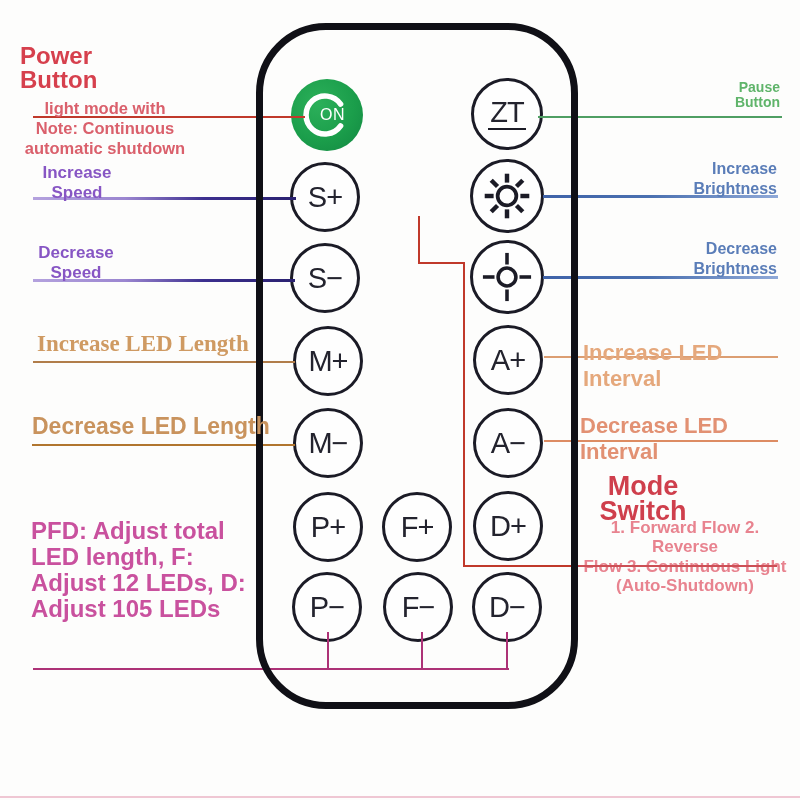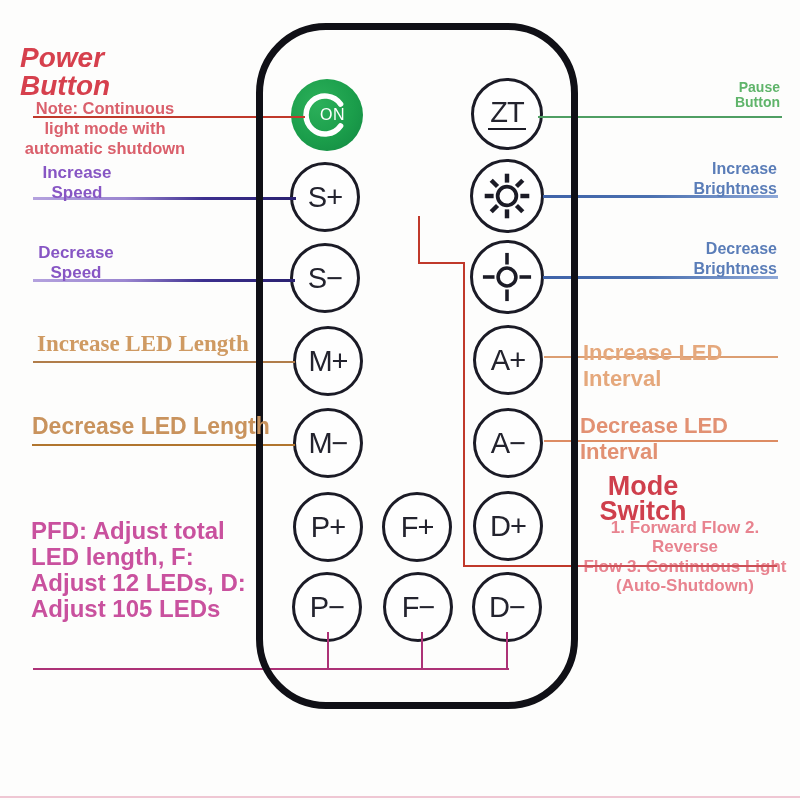--- a/index.html
+++ b/index.html
@@ -64,21 +64,21 @@
   .l-auto-v2{left:463px;top:262px;width:2px;height:305px;background:#c0392b;}
   .l-auto-h2a{left:463px;top:565px;width:108px;height:2px;background:#c0392b;}
   .l-auto-h2b{left:578px;top:565px;width:199px;height:2px;background:#cc4f55;z-index:6;}
   .l-pfd-h{left:33px;top:668px;width:476px;height:2px;background:#ad3277;}
   .l-pfd-p{left:327px;top:632px;width:2px;height:38px;background:#ad3277;}
   .l-pfd-f{left:421px;top:632px;width:2px;height:38px;background:#ad3277;}
   .l-pfd-d{left:506px;top:632px;width:2px;height:38px;background:#ad3277;}
   .l-bottom{left:0;top:796px;width:800px;height:2px;background:#efc7d3;z-index:1;}
   
   .ann{position:absolute;font-weight:bold;z-index:5;}
-  .t-power{left:20px;top:44px;font-size:28px;line-height:1.0;color:#d6404d;font-style:italic;}
+  .t-power{left:20px;top:44px;font-size:24px;line-height:1.0;color:#d6404d;}
   .t-power-note{left:21px;top:99px;width:168px;text-align:center;font-size:16.5px;line-height:1.2;color:#da606c;}
   .t-incspd{left:18px;top:163px;width:118px;text-align:center;font-size:17px;line-height:1.18;color:#8756c4;}
   .t-decspd{left:17px;top:243px;width:118px;text-align:center;font-size:17px;line-height:1.18;color:#8756c4;}
   .t-lenup{left:37px;top:331px;font-size:23px;color:#cf9a62;font-family:Liberation Serif, serif;}
   .t-lendn{left:32px;top:413px;font-size:23px;color:#c9935d;text-align:right;}
   .t-pause{left:630px;top:80px;width:150px;text-align:right;font-size:14px;line-height:1.05;color:#5fb46a;}
   .t-brup{left:620px;top:159px;width:157px;text-align:right;font-size:16px;line-height:1.25;color:#5a7db8;}
   .t-brdn{left:620px;top:239px;width:157px;text-align:right;font-size:16px;line-height:1.25;color:#5a7db8;}
   .t-intup{left:583px;top:340px;font-size:22px;color:#e5a87c;}
   .t-intdn{left:580px;top:413px;font-size:22px;color:#e29173;}
@@ -192,22 +192,22 @@
   <div class="btn b-dminus">
     <span>D−</span>
   </div>
 
   <div class="ann t-power">
     <div>Power</div>
     <div>Button</div>
   </div>
 
   <div class="ann t-power-note">
+    <div>light mode with</div>
     <div>Note: Continuous</div>
-    <div>light mode with</div>
     <div>automatic shutdown</div>
   </div>
 
   <div class="ann t-incspd">
     <div>Increase</div>
     <div>Speed</div>
   </div>
 
   <div class="ann t-decspd">
     <div>Decrease</div>

